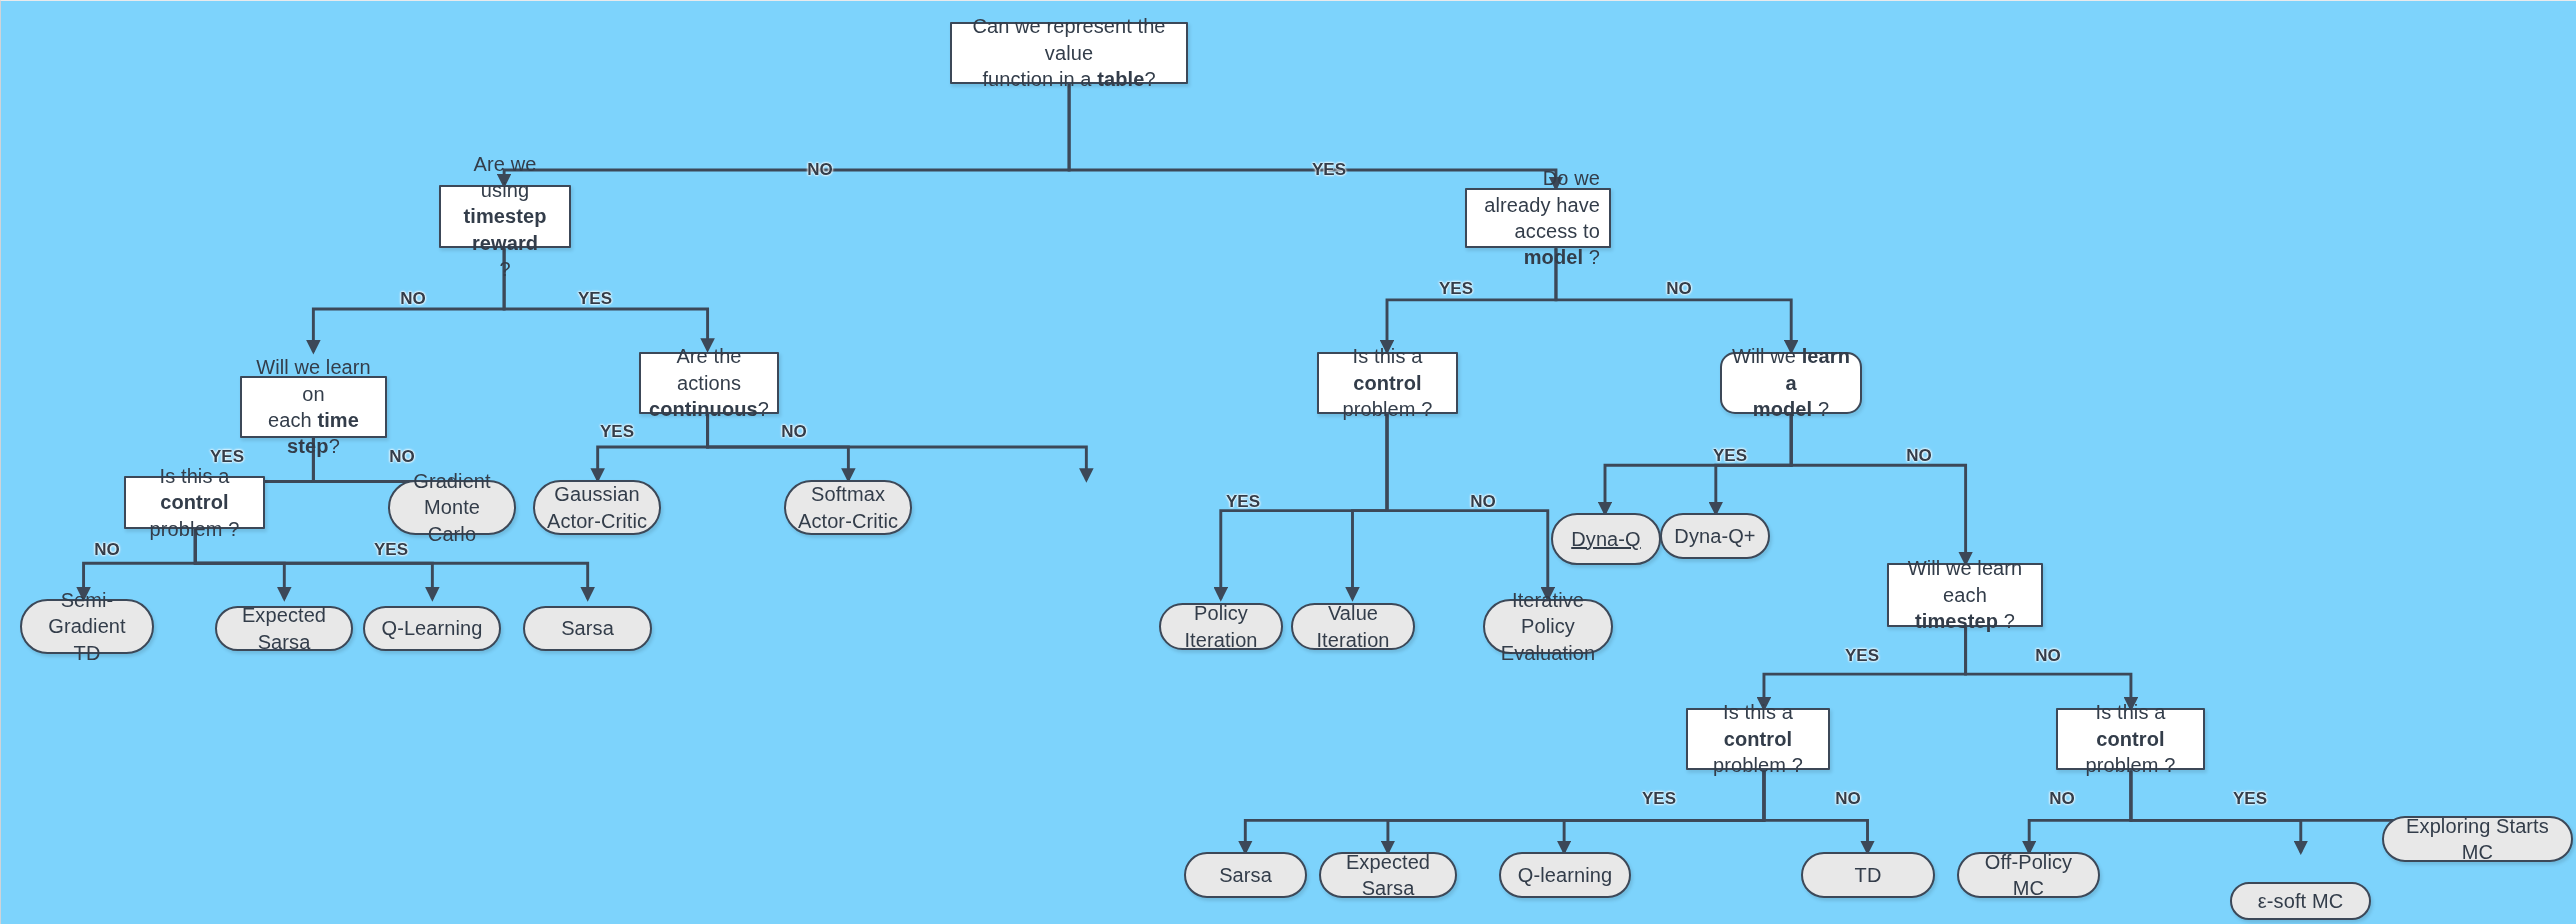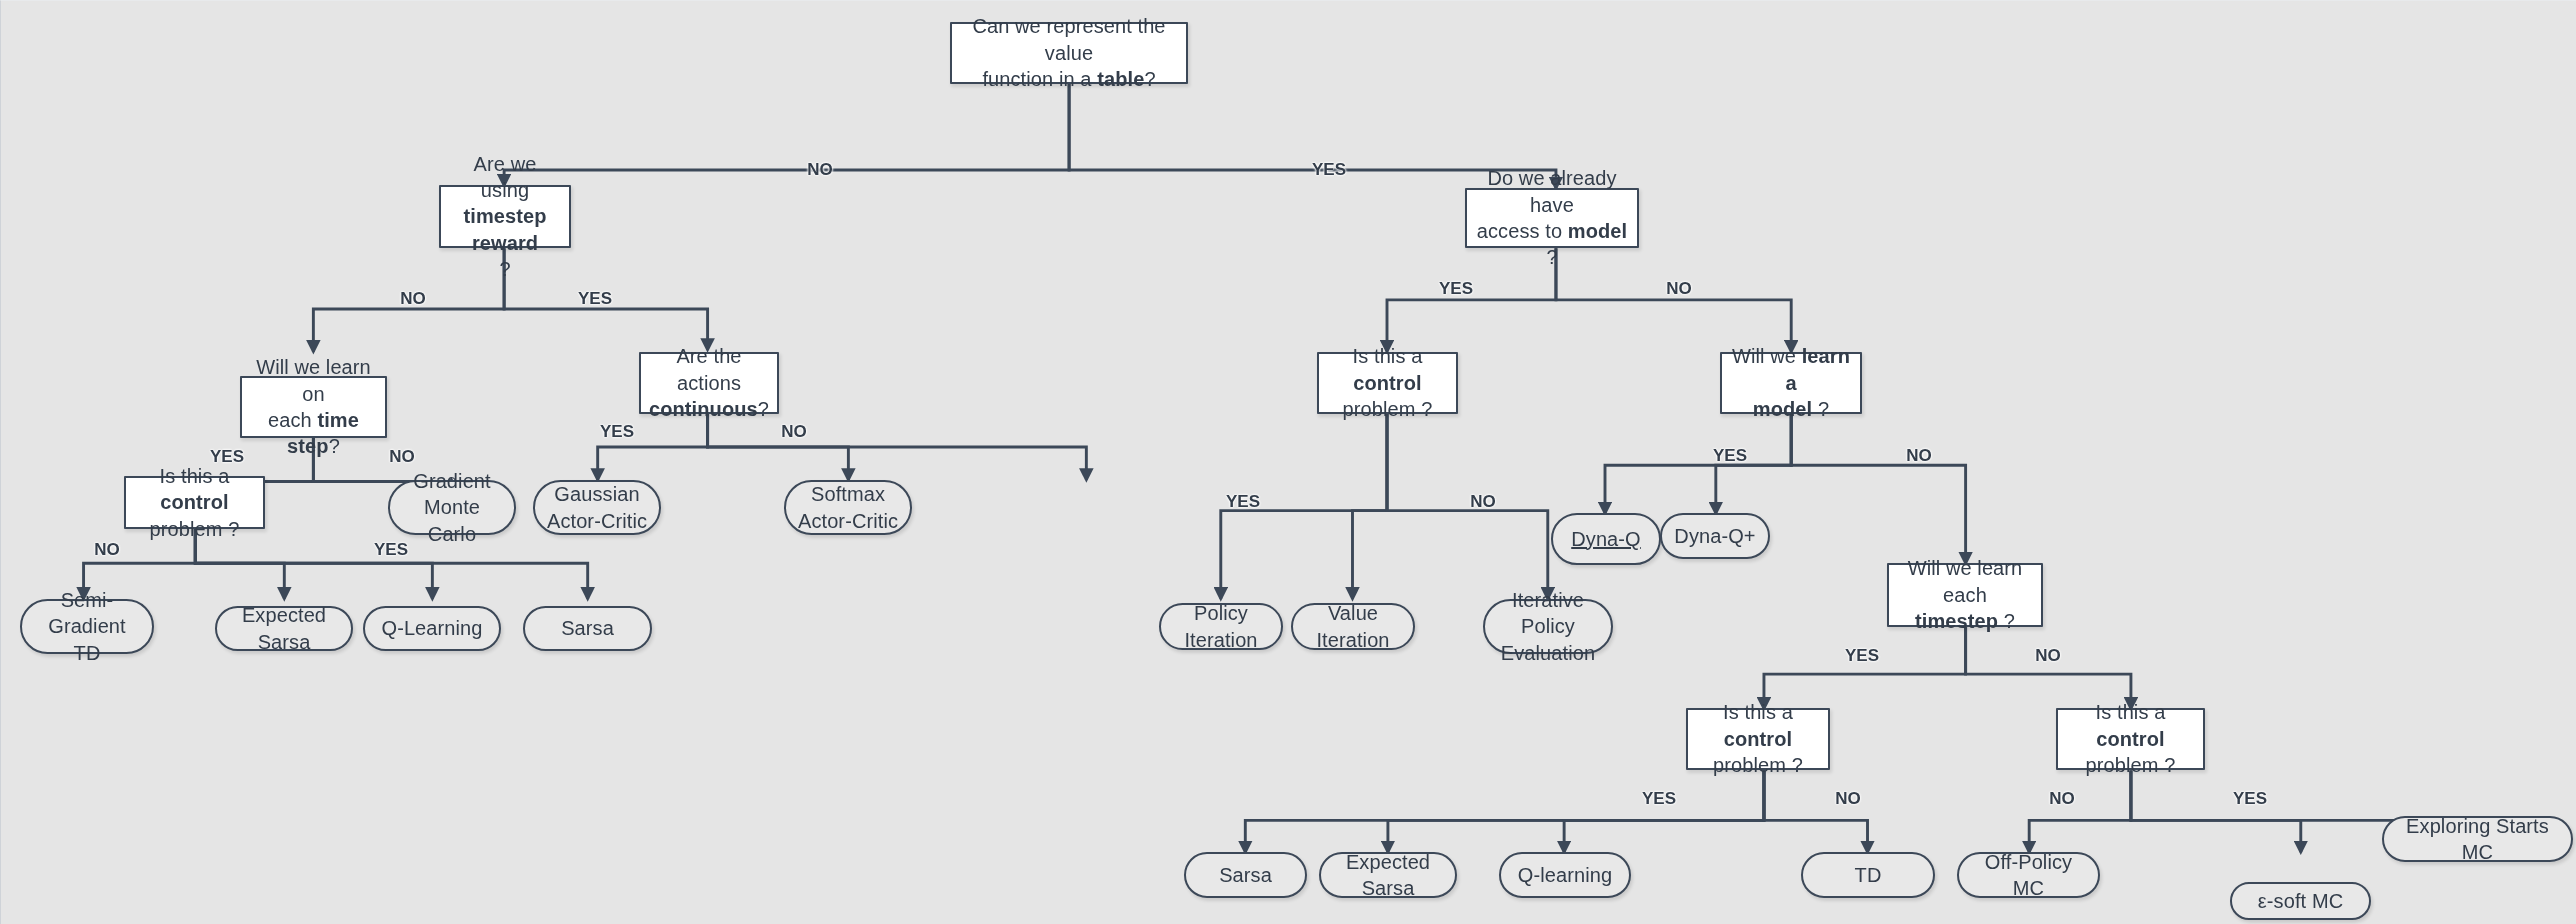--- a/index.html
+++ b/index.html
@@ -4,21 +4,21 @@
 <style>
   html, body {
     margin: 0;
     padding: 0;
     background: #ffffff;
   }
   #canvas {
     position: relative;
     width: 2576px;
     height: 925px;
-    background: #e5e5e5;
+    background: #7dd3fc;
     font-family: "Liberation Sans", sans-serif;
     overflow: hidden;
   }
   
   #frame {
     position: absolute;
     left: 0; top: 0;
     width: 2576px; height: 925px;
     border-left: 1.8px solid #cfd3d8;
     border-top: 1.8px solid #e8eaec;
@@ -166,29 +166,29 @@
 
   <div class="node terminal" style="left:533px; top:480px; width:128px; height:55px;text-align:center;">
     <span class="txt">Gaussian<br>Actor-Critic</span>
   </div>
 
   <div class="node terminal" style="left:784px; top:480px; width:128px; height:55px;">
     <span class="txt">Softmax<br>Actor-Critic</span>
   </div>
 
 
-  <div class="node decision" style="left:1465px; top:188px; width:174px; height:60px;">
+  <div class="node decision" style="left:1465px; top:188px; width:146px; height:60px;text-align:right;">
     <span class="txt">Do we already have<br>access to <b>model</b> ?</span>
   </div>
 
   <div class="node decision" style="left:1317px; top:352px; width:141px; height:62px;">
     <span class="txt">Is this a <b>control</b><br>problem ?</span>
   </div>
 
-  <div class="node decision" style="left:1720px; top:352px; width:142px; height:62px;">
+  <div class="node decision" style="left:1720px; top:352px; width:142px; height:62px;border-radius:15px;">
     <span class="txt">Will we <b>learn a</b><br><b>model</b> ?</span>
   </div>
 
   <div class="node terminal" style="left:1159px; top:603px; width:124px; height:47px;">
     <span class="txt">Policy Iteration</span>
   </div>
 
   <div class="node terminal" style="left:1291px; top:603px; width:124px; height:47px;">
     <span class="txt">Value Iteration</span>
   </div>

